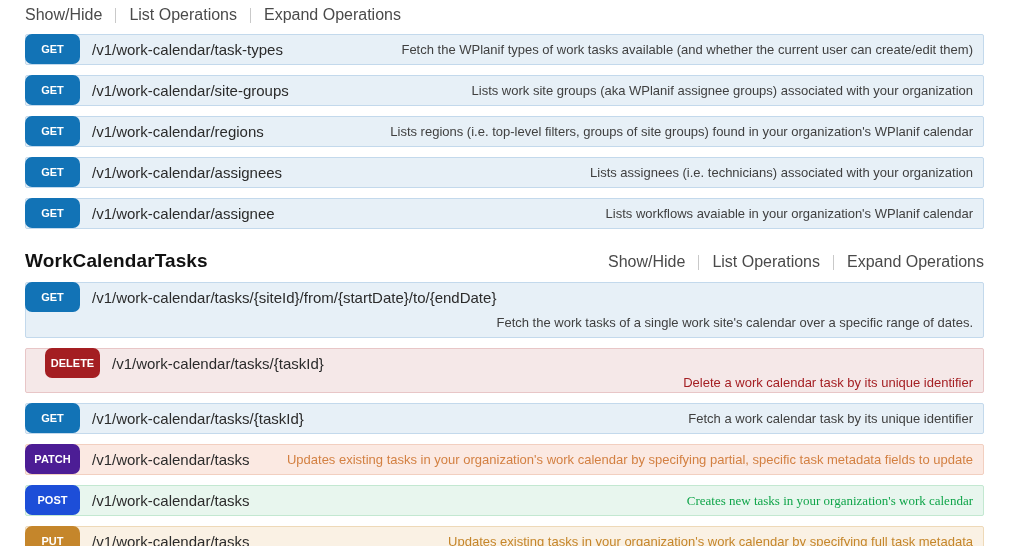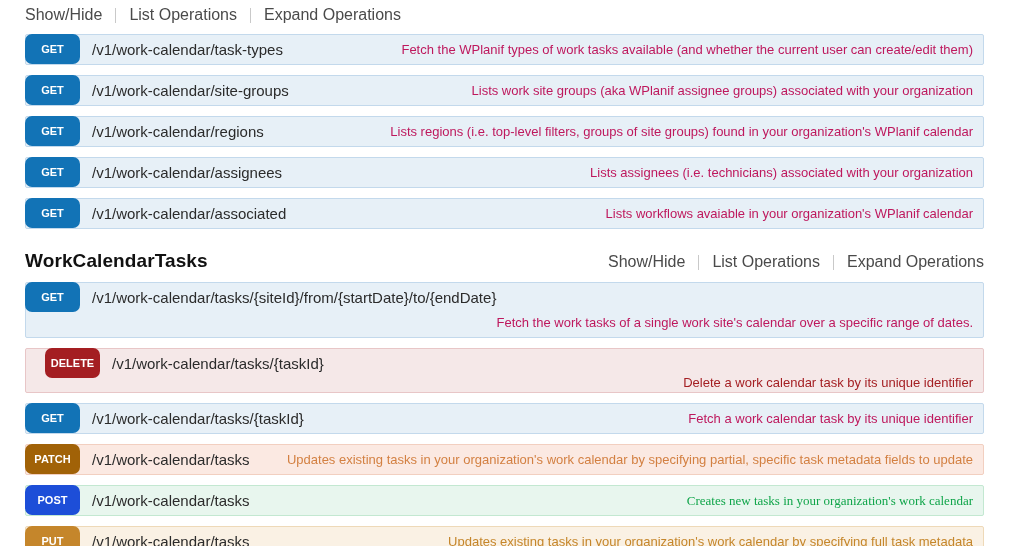--- a/index.html
+++ b/index.html
@@ -46,26 +46,26 @@
     padding:2px 10px 2px 10px;font-size:13px;text-align:right;cursor:pointer;
   }
   .desc-below{
     display:block;text-align:right;font-size:13px;
     padding:3px 10px 7px 10px;cursor:pointer;
   }
 
   
   .m-get   {background:#e7f0f7;border-color:#c3d9ec;}
   .m-get    .badge{background:#1273b6;}
-  .m-get    .desc,.m-get .desc-below{color:#be185d;}
+  .m-get    .desc,.m-get .desc-below{color:#404040;}
   .m-delete{background:#f5e8e8;border-color:#e8c6c7;}
   .m-delete .badge{background:#a41e22;margin-left:19px;}
   .m-delete .desc{color:#a41e22;margin-top:24px;}
   .m-patch {background:#fbe9e2;border-color:#f2cfc0;}
-  .m-patch  .badge{background:#a16207;}
+  .m-patch  .badge{background:#4c1d95;}
   .m-patch  .desc{color:#d38042;}
   .m-post  {background:#e8f6ee;border-color:#c3e8d1;}
   .m-post   .badge{background:#1d4ed8;}
   .m-post   .desc{color:#10a54a;font-family:Liberation Serif, serif;}
   .m-put   {background:#faf1e4;border-color:#eed9b8;}
   .m-put    .badge{background:#c5862b;}
   .m-put    .desc{color:#c5862b;}
 </style>
 </head>
 <body>
@@ -110,21 +110,21 @@
     <div class="op-line">
       <div class="badge">GET</div>
       <div class="path">/v1/work-calendar/assignees</div>
       <div class="desc">Lists assignees (i.e. technicians) associated with your organization</div>
     </div>
   </div>
 
   <div class="op m-get">
     <div class="op-line">
       <div class="badge">GET</div>
-      <div class="path">/v1/work-calendar/associated</div>
+      <div class="path">/v1/work-calendar/assignee</div>
       <div class="desc">Lists workflows avaiable in your organization's WPlanif calendar</div>
     </div>
   </div>
 
   <div class="section-header second">
     <div class="section-title">WorkCalendarTasks</div>
     <div class="section-controls">
       <a>Show/Hide</a>
       <span class="ctrl-divider"></span>
       <a>List Operations</a>

